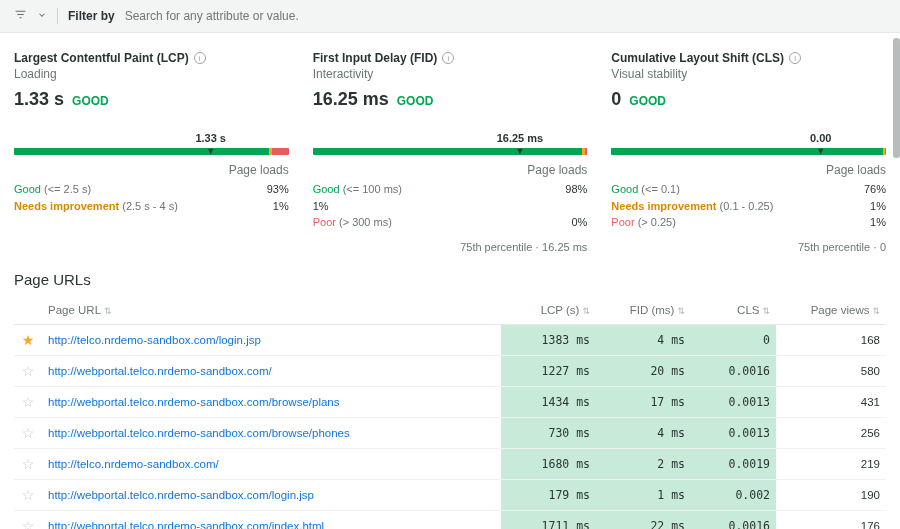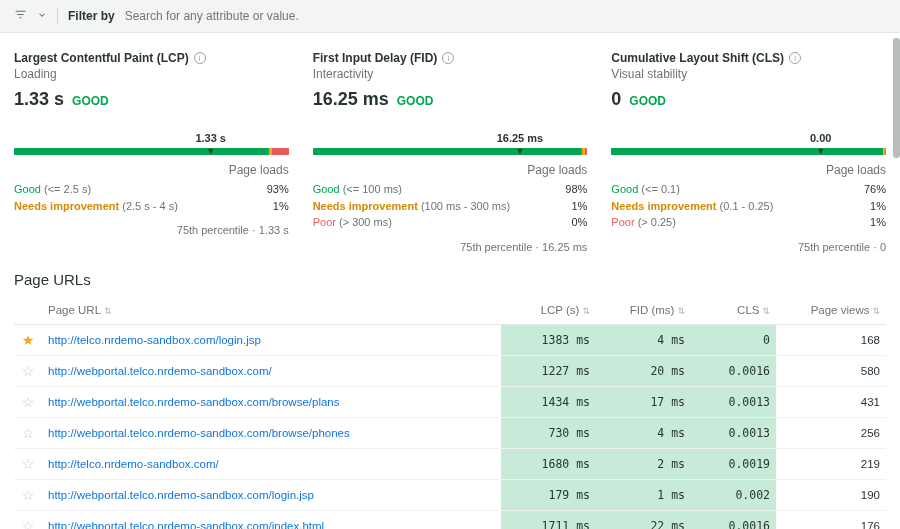--- a/index.html
+++ b/index.html
@@ -92,21 +92,20 @@
       <div class="legend">
         <div class="legend-row">
           <span><span class="legend-good">Good</span> <span style="color:#6b7575">(&lt;= 2.5 s)</span></span>
           <span class="legend-pct">93%</span>
         </div>
         <div class="legend-row">
           <span><span class="legend-warn">Needs improvement</span> <span style="color:#6b7575">(2.5 s - 4 s)</span></span>
           <span class="legend-pct">1%</span>
         </div>
       </div>
-      <div class="percentile">75th percentile · 1.33 s</div>
     </div>
     <div class="vital-card">
       <div class="vital-title-row">
         <span class="vital-title">First Input Delay (FID)</span>
         <span class="info-icon">i</span>
       </div>
       <div class="vital-sub">Interactivity</div>
       <div class="vital-value-row">
         <span class="vital-value">16.25 ms</span>
         <span class="vital-badge">GOOD</span>
@@ -120,21 +119,20 @@
           <div class="seg-poor" style="width:1%"></div>
         </div>
       </div>
       <div class="page-loads">Page loads</div>
       <div class="legend">
         <div class="legend-row">
           <span><span class="legend-good">Good</span> <span style="color:#6b7575">(&lt;= 100 ms)</span></span>
           <span class="legend-pct">98%</span>
         </div>
         <div class="legend-row">
-          <span><span class="legend-warn">Needs improvement</span> <span style="color:#6b7575">(100 ms - 300 ms)</span></span>
           <span class="legend-pct">1%</span>
         </div>
         <div class="legend-row">
           <span><span class="legend-poor">Poor</span> <span style="color:#6b7575">(&gt; 300 ms)</span></span>
           <span class="legend-pct">0%</span>
         </div>
       </div>
       <div class="percentile">75th percentile · 16.25 ms</div>
     </div>
     <div class="vital-card">

